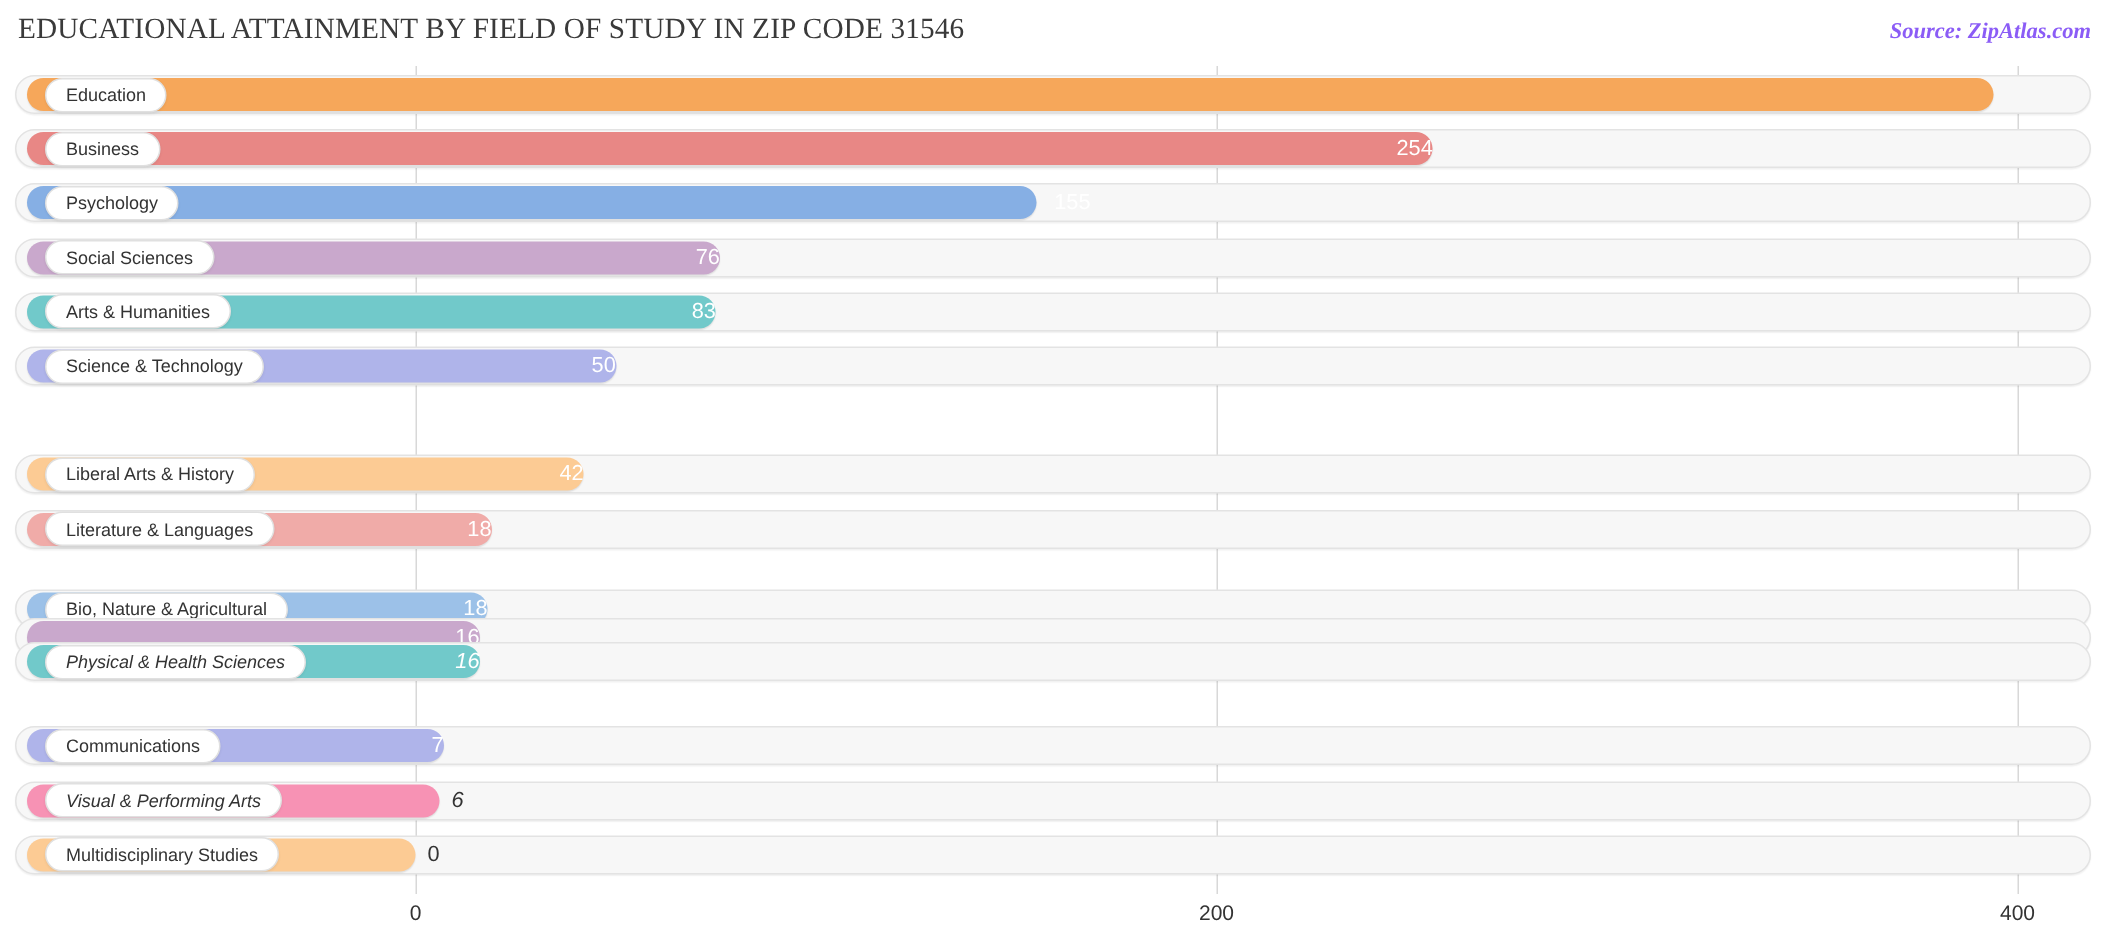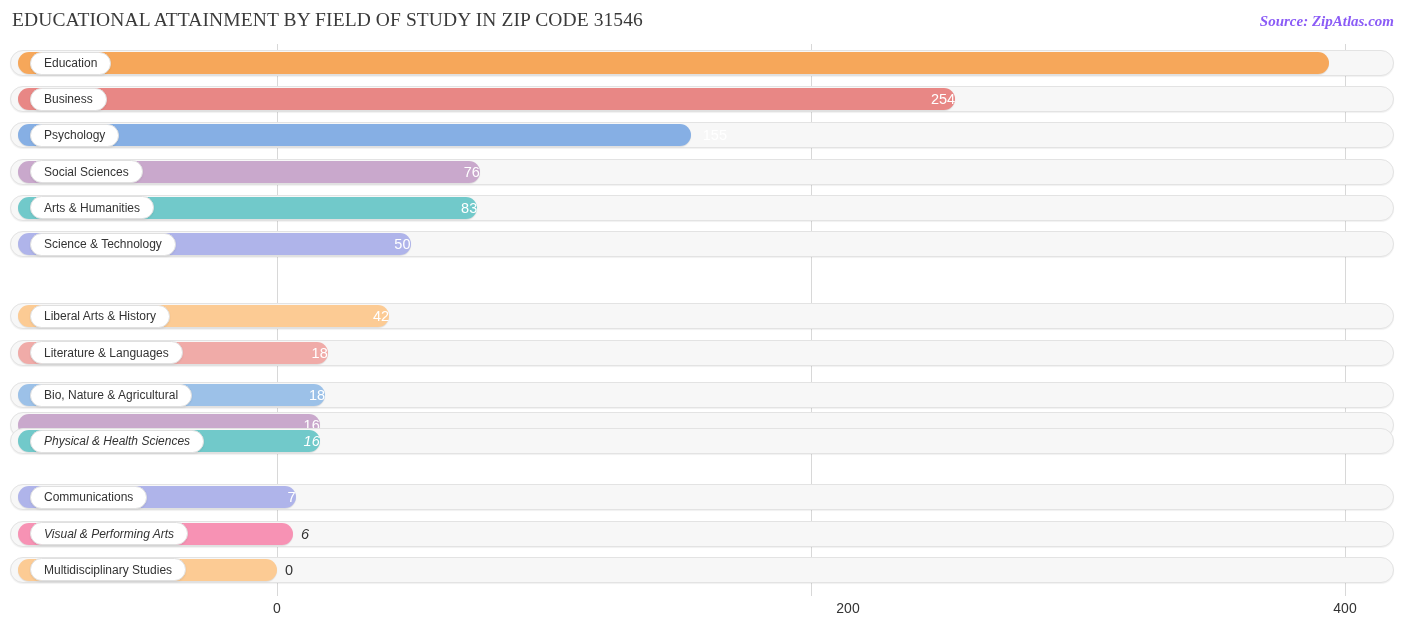--- a/index.html
+++ b/index.html
@@ -186,21 +186,21 @@
           <div class="bar" style="left: 8px; width: 371.14px; background: rgb(252, 203, 148);"></div>
           <div class="cat-pill">Liberal Arts &amp; History</div>
           <div class="val-in" style="left: 333.14px; width: 46px; justify-content: flex-end;">42</div>
         </div>
         <div class="row" style="top: 293.6px;">
           <div class="track"></div>
           <div class="bar" style="left: 8px; width: 309.73px; background: rgb(240, 171, 168);"></div>
           <div class="cat-pill">Literature &amp; Languages</div>
           <div class="val-in" style="left: 271.73px; width: 46px; justify-content: flex-end;">18</div>
         </div>
-        <div class="row" style="top: 336px;">
+        <div class="row" style="top: 347px;">
           <div class="track"></div>
           <div class="bar" style="left: 8px; width: 307.06px; background: rgb(156, 193, 232);"></div>
           <div class="cat-pill">Bio, Nature &amp; Agricultural</div>
           <div class="val-in" style="left: 269.06px; width: 46px; justify-content: flex-end;">18</div>
         </div>
         <div class="row" style="top: 366px;">
           <div class="track"></div>
           <div class="bar" style="left: 8px; width: 301.72px; background: rgb(201, 168, 204);"></div>
           <div class="val-in" style="left: 263.72px; width: 46px; justify-content: flex-end;">16</div>
         </div>
@@ -226,17 +226,17 @@
           <div class="track"></div>
           <div class="bar" style="left: 8px; width: 259px; background: rgb(252, 203, 148);"></div>
           <div class="cat-pill">Multidisciplinary Studies</div>
           <div class="val-out" style="left: 275px;">0</div>
         </div>
       </div>
   </div>
 
   <div id="axis">
       <div class="tick-label" style="left: 277px;">0</div>
-      <div class="tick-label" style="left: 848px;">200</div>
+      <div class="tick-label" style="left: 811px;">200</div>
       <div class="tick-label" style="left: 1345px;">400</div>
     </div>
 
 </div>
 
 </body></html>

